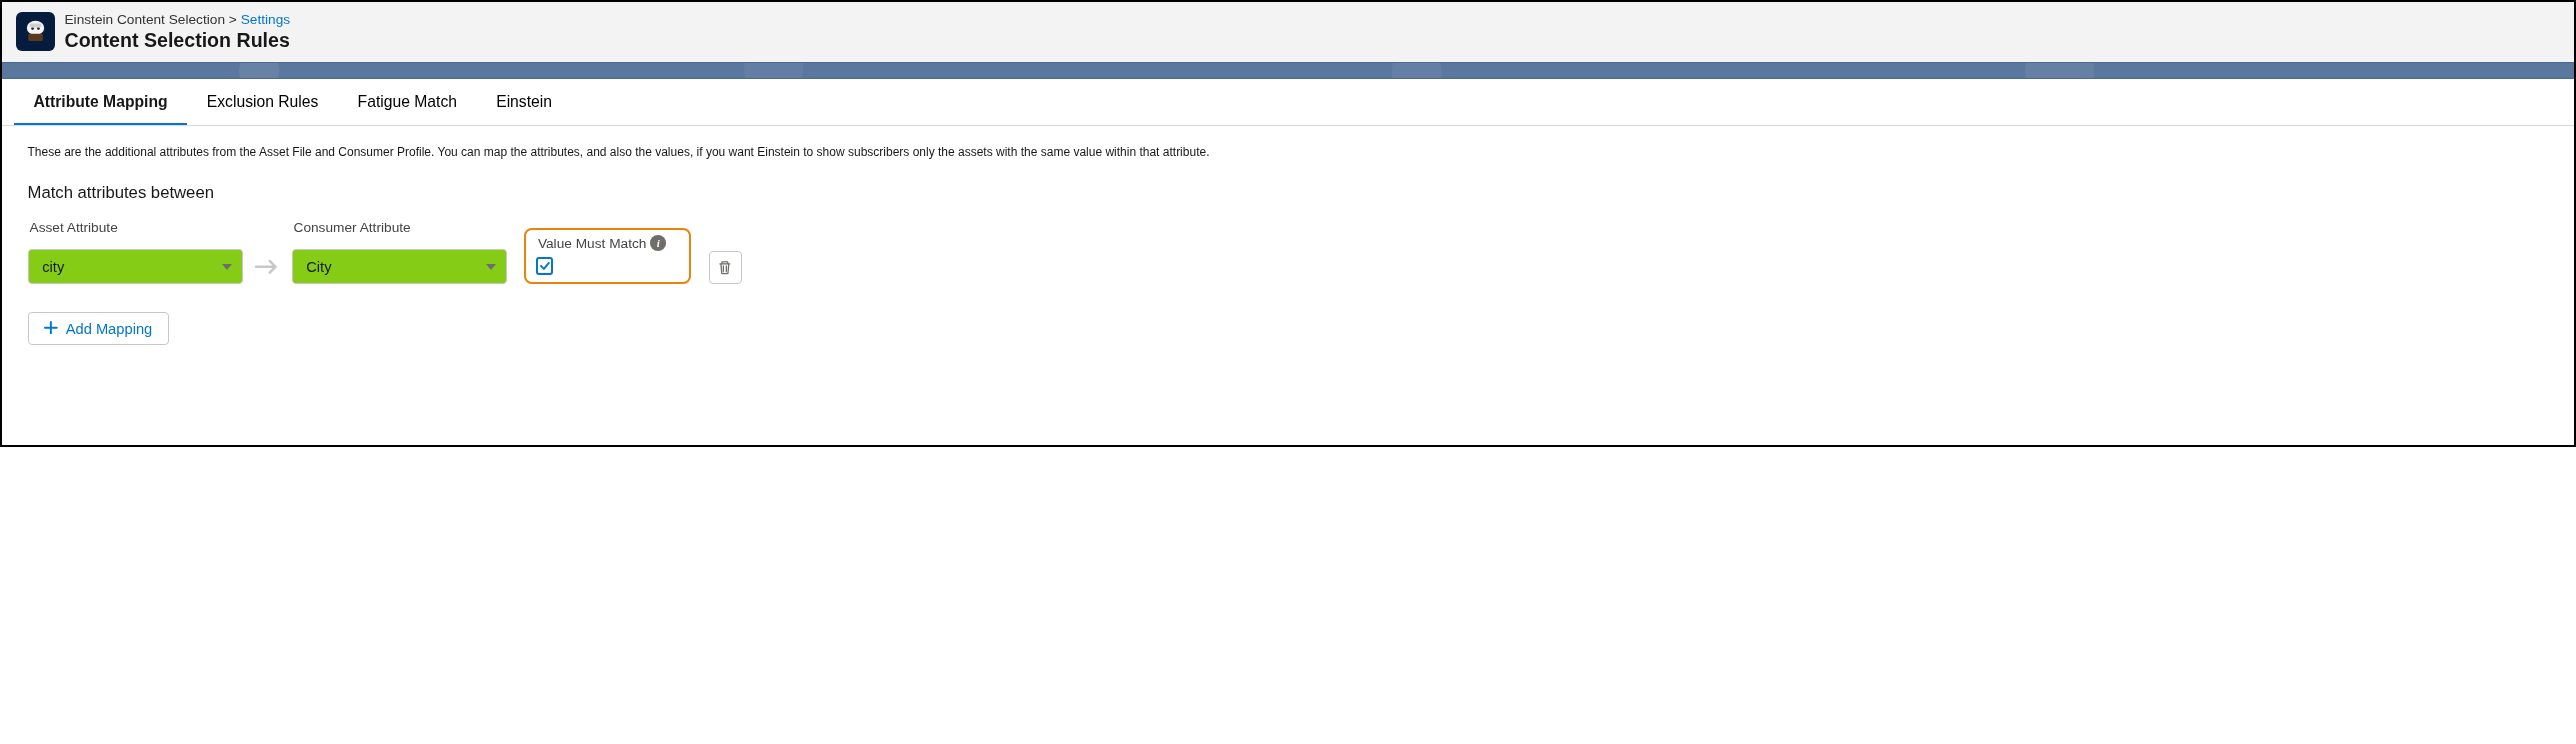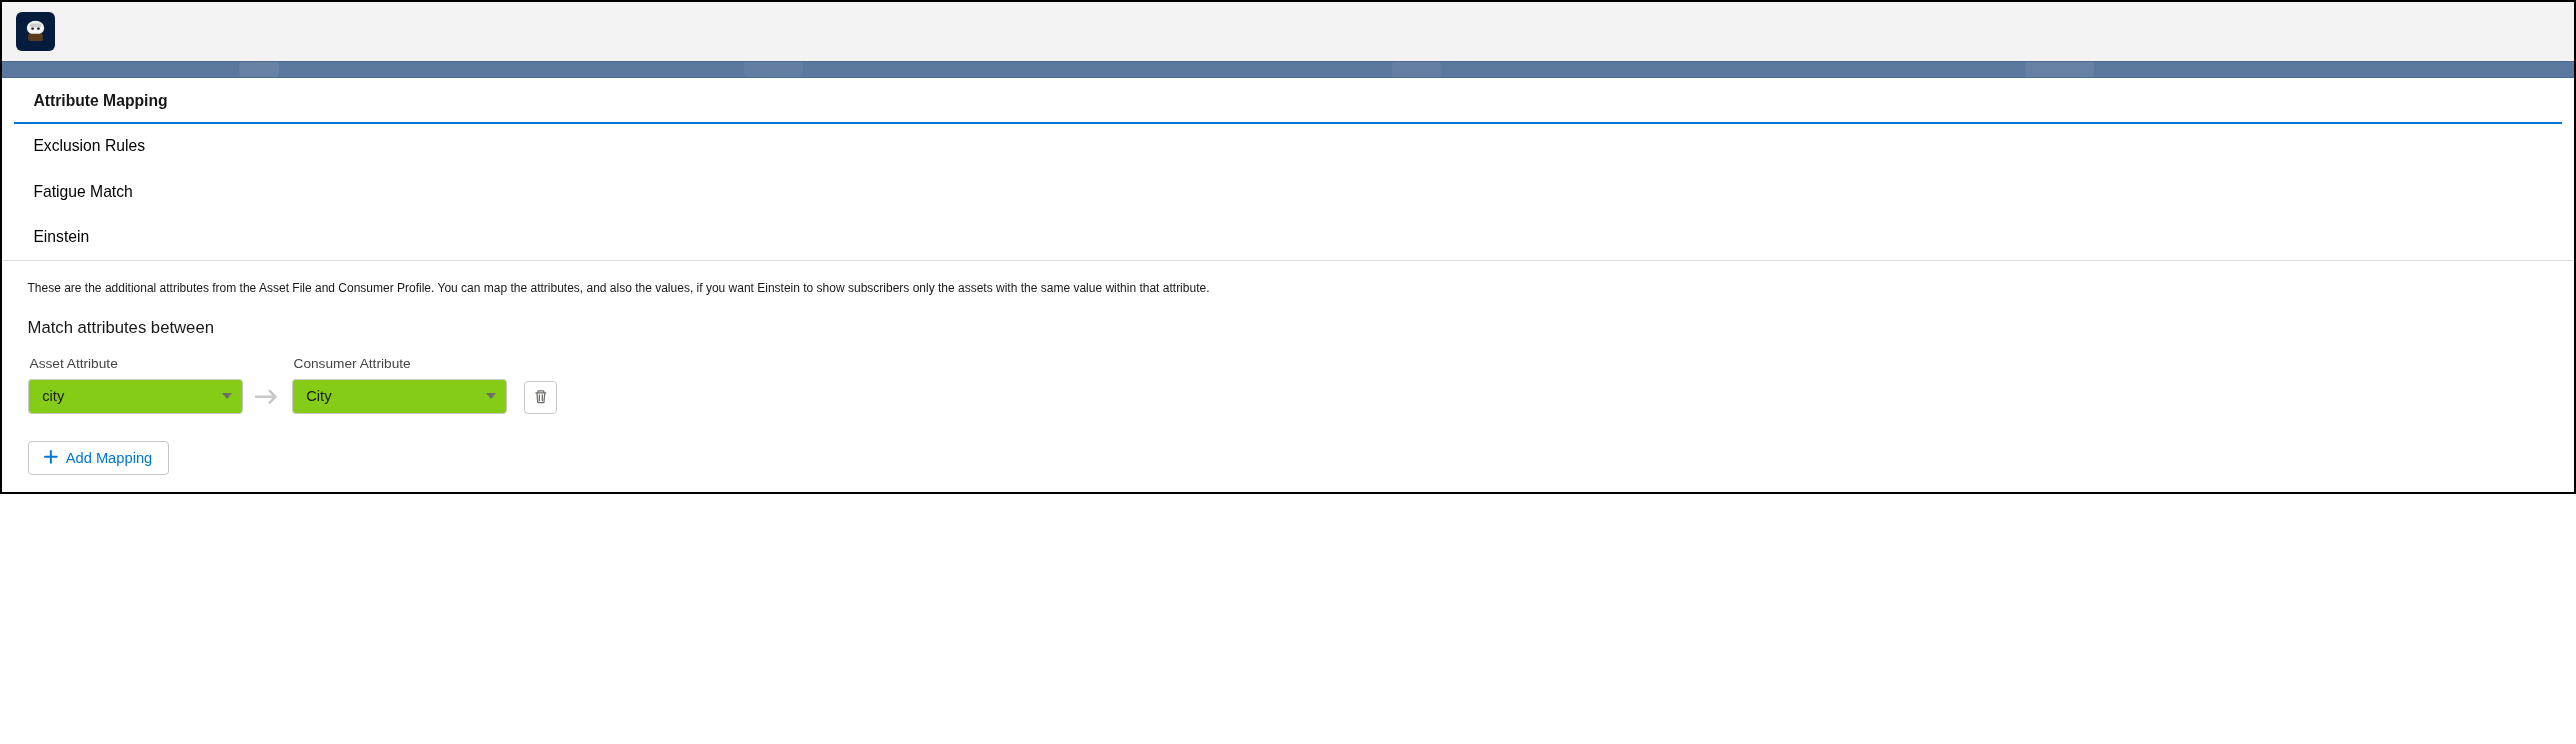--- a/index.html
+++ b/index.html
@@ -5,29 +5,29 @@
 * { box-sizing: border-box; margin: 0; padding: 0; }
 body { font-family: -apple-system, BlinkMacSystemFont, "Segoe UI", Arial, sans-serif; font-size: 13.7px; color: #181818; background: #fff; }
 .container { border: 2.9px solid #000; width: 100%; min-height: 447px; }
 .header { background: #f3f3f3; padding: 9.8px 13.7px; display: flex; align-items: center; }
 .app-icon { width: 39px; height: 39px; background: #061c3f; border-radius: 5.9px; margin-right: 9.8px; display: flex; align-items: center; justify-content: center; flex-shrink: 0; }
 .app-icon svg { width: 29px; height: 29px; }
 .breadcrumb { font-size: 13.7px; color: #333; margin-bottom: 2px; }
 .breadcrumb a { color: #0176d3; text-decoration: none; }
 .page-title { font-size: 19.6px; font-weight: 700; color: #181818; }
 .banner { height: 17.6px; background: #5a779d; background-image: radial-gradient(circle at 10% 50%, rgba(255,255,255,0.08) 19.6px, transparent 20.6px), radial-gradient(circle at 30% 40%, rgba(255,255,255,0.05) 29px, transparent 30px), radial-gradient(circle at 55% 60%, rgba(255,255,255,0.06) 24.5px, transparent 25.5px), radial-gradient(circle at 80% 50%, rgba(255,255,255,0.07) 34px, transparent 35px); border-top: 1px solid #4a6a8f; border-bottom: 1px solid #4a6a8f; }
-.tabs { display: flex; border-bottom: 1px solid #dddbda; padding: 0 11.8px; flex-direction: column; }
+.tabs { display: flex; border-bottom: 1px solid #dddbda; padding: 0 11.8px; }
 .tab { padding: 13.7px 19.6px 11.8px; font-size: 15.7px; color: #000000; cursor: pointer; border-bottom: 2.9px solid transparent; }
 .tab.active { font-weight: 700; color: #181818; border-bottom-color: #0176d3; }
 .content { padding: 17.6px 25.5px; }
 .description { font-size: 12px; color: #181818; line-height: 1.5; margin-bottom: 21.5px; }
 .section-heading { font-size: 16.7px; font-weight: 400; margin-bottom: 17.6px; }
 .mapping-row { display: flex; align-items: flex-end; gap: 0; margin-bottom: 27.4px; }
 .field-group { display: flex; flex-direction: column; }
-.field-label { font-size: 13.7px; color: #444; margin-bottom: 8px; padding-left: 2px; }
+.field-label { font-size: 13.7px; color: #444; margin-bottom: 14px; padding-left: 2px; }
 .select-box { border: 1px solid #c9c7c5; border-radius: 3.9px; background: #84cc16; height: 35px; display: flex; align-items: center; justify-content: space-between; padding: 0 9.8px 0 13.7px; cursor: pointer; font-size: 14.7px; color: #181818; width: 215px; }
 .arrow-between { display: flex; align-items: center; justify-content: center; width: 49px; height: 35px; color: #c9c7c5; }
 .vmust-label-row { display: flex; align-items: center; gap: 3.9px; margin-bottom: 5.9px; }
 .info-icon { width: 15.7px; height: 15.7px; border-radius: 50%; background: #706e6b; color: #fff; font-size: 10.8px; font-weight: 700; font-style: italic; display: flex; align-items: center; justify-content: center; font-family: Georgia, serif; }
 .checkbox { width: 17.6px; height: 17.6px; border: 2px solid #0176d3; border-radius: 2.9px; display: flex; align-items: center; justify-content: center; background: #fff; cursor: pointer; }
 .checkbox svg { width: 11.8px; height: 11.8px; }
 .highlight-box { border: 2.9px solid #e8830c; border-radius: 7.8px; padding: 5.9px 9.8px 7.8px; margin-left: 17.6px; min-width: 167px; }
 .delete-btn { width: 33px; height: 33px; border: 1px solid #c9c7c5; border-radius: 3.9px; background: #fff; margin-left: 17.6px; display: flex; align-items: center; justify-content: center; cursor: pointer; color: #706e6b; }
 .add-mapping { display: inline-flex; align-items: flex-start; gap: 7.8px; border: 1px solid #c9c7c5; border-radius: 3.9px; background: #fff; padding: 7.8px 15.7px; color: #0176d3; font-size: 14.7px; cursor: pointer; }
 .chev { width: 0; height: 0; border-left: 5.9px solid transparent; border-right: 5.9px solid transparent; border-top: 6.9px solid #706e6b; }
@@ -39,20 +39,28 @@
   <div class="header">
     <div class="app-icon">
       <svg viewBox="0 0 40 40" fill="none">
         <ellipse cx="20" cy="15" rx="12" ry="10" fill="#e8e8e8"></ellipse>
         <ellipse cx="20" cy="15" rx="11" ry="9" fill="#f5f5f5"></ellipse>
         <rect x="10" y="23" width="20" height="10" rx="2" fill="#5a3a1a"></rect>
         <circle cx="16" cy="16" r="2" fill="#333"></circle>
         <circle cx="24" cy="16" r="2" fill="#333"></circle>
         <rect x="12" y="9" width="16" height="5" rx="2" fill="#d0d0d0"></rect>
       </svg>
+    </div>
+    <div>
+      <div class="breadcrumb">
+        <span>Einstein Content Selection</span>
+        <span> &gt; </span>
+        <a href="#">Settings</a>
+      </div>
+      <div class="page-title">Content Selection Rules</div>
     </div>
   </div>
 
   <div class="banner"></div>
 
   <div class="tabs">
     <div class="tab active">Attribute Mapping</div>
     <div class="tab">Exclusion Rules</div>
     <div class="tab">Fatigue Match</div>
     <div class="tab">Einstein</div>
@@ -78,20 +86,31 @@
       </div>
 
       <div class="field-group">
         <label class="field-label">Consumer Attribute</label>
         <div class="select-box">
           <span>City</span>
           <span class="chev"></span>
         </div>
       </div>
 
+      <div class="highlight-box">
+        <div class="vmust-label-row">
+          <span class="field-label" style="margin-bottom:0">Value Must Match</span>
+          <span class="info-icon">i</span>
+        </div>
+        <div class="checkbox">
+          <svg viewBox="0 0 12 12">
+              <path d="M2 6 L5 9 L10 3" stroke="#0176d3" stroke-width="2" fill="none" stroke-linecap="round" stroke-linejoin="round"></path>
+            </svg>
+        </div>
+      </div>
 
       <div class="delete-btn">
         <svg width="15.7" height="15.7" viewBox="0 0 16 16">
           <path d="M3 4 h10 M5 4 V2.5 a.5.5 0 0 1 .5-.5 h5 a.5.5 0 0 1 .5 .5 V4 M4 4 l.8 9.5 a.5.5 0 0 0 .5 .5 h5.4 a.5.5 0 0 0 .5-.5 L12 4 M6.5 6 v6 M9.5 6 v6" stroke="#706e6b" stroke-width="1.3" fill="none" stroke-linecap="round"></path>
         </svg>
       </div>
     </div>
 
     <button class="add-mapping">
       <svg width="13.7" height="13.7" viewBox="0 0 14 14">

